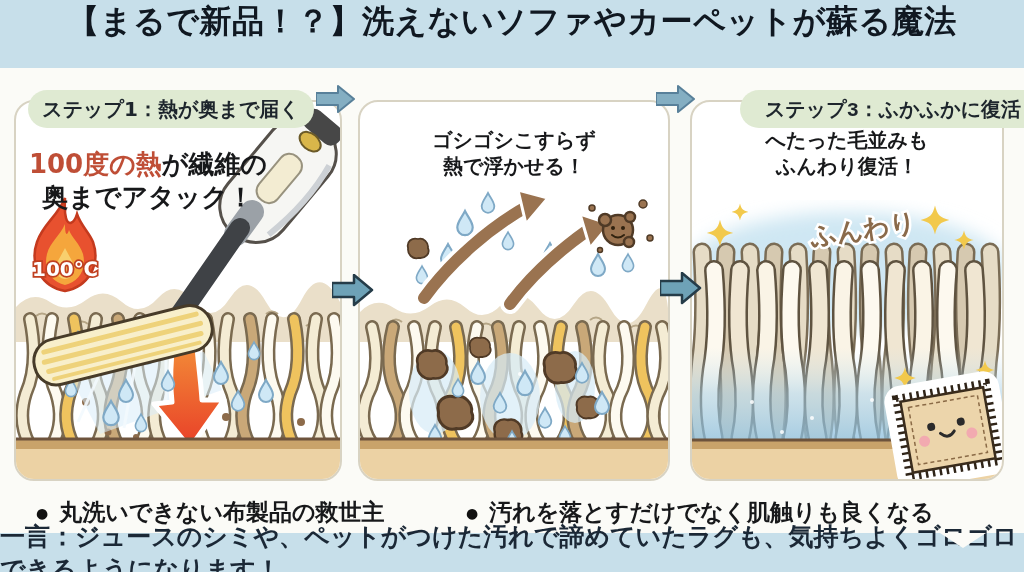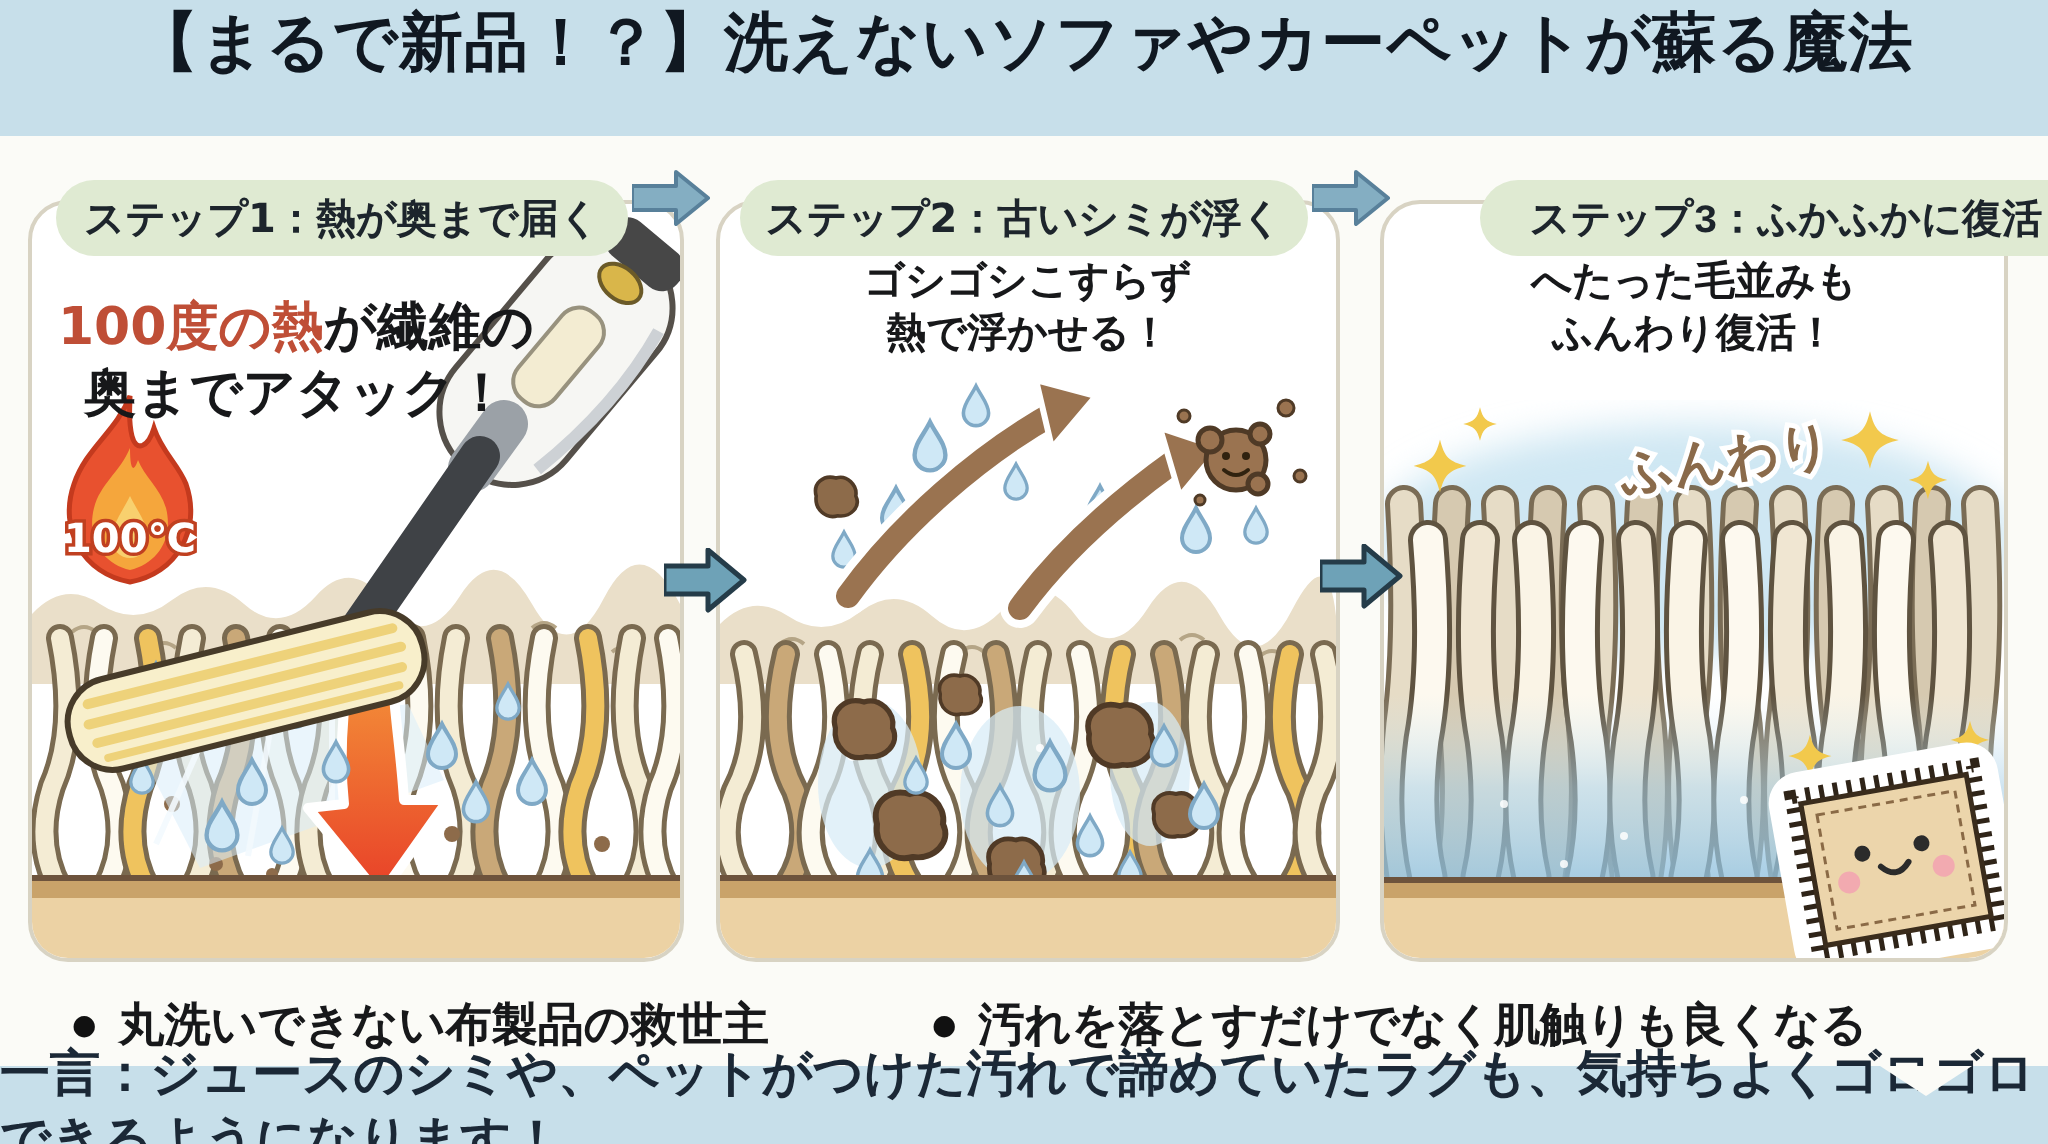--- a/index.html
+++ b/index.html
@@ -75,23 +75,20 @@
         </filter>
     </defs>
   </svg>
 
   <div class="titlebar">
     <div class="title">【まるで新品！？】洗えないソファやカーペットが蘇る魔法</div>
   </div>
 
   <div class="pill pill1">
     <span>ステップ1：熱が奥まで届く</span>
-  </div>
-  <div class="pill pill2">
-    <span>ステップ2：古いシミが浮く</span>
   </div>
   <div class="pill pill3">
     <span>ステップ3：ふかふかに復活</span>
   </div>
 
   <div class="harrow harrow1">
     <svg width="40" height="28">
         <polygon points="0,8 22,8 22,1 38,14 22,27 22,20 0,20" fill="#84aec2" stroke="#58809a" stroke-width="2" stroke-linejoin="round"></polygon>
       </svg>
   </div>

